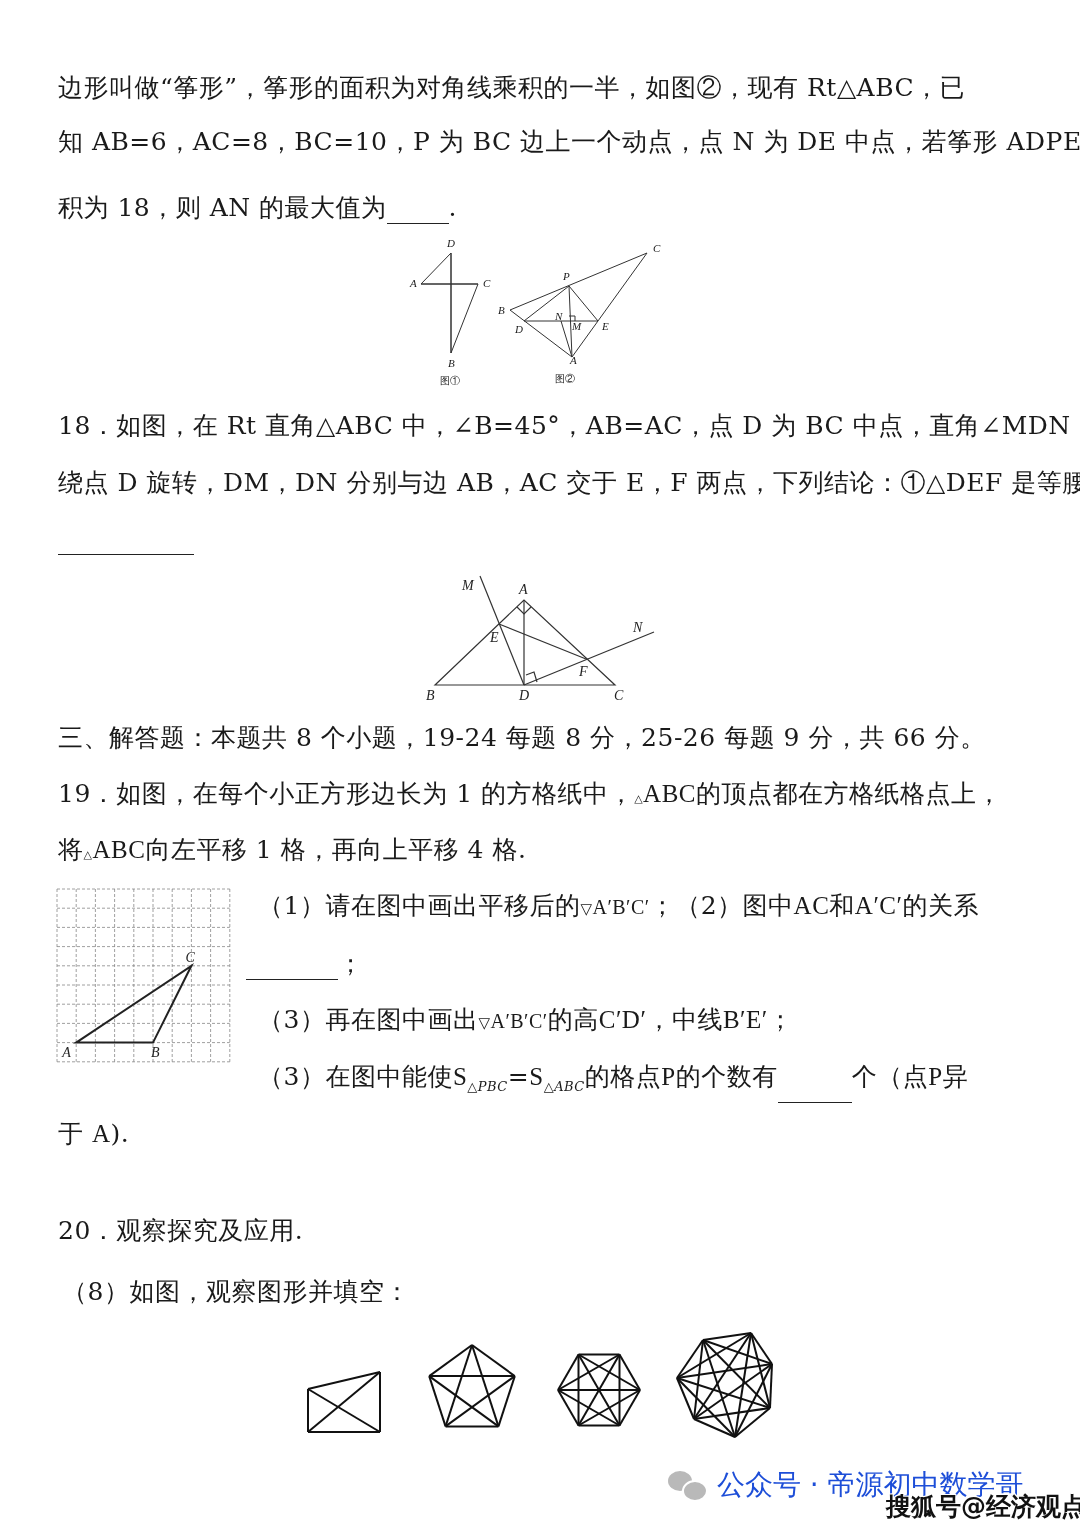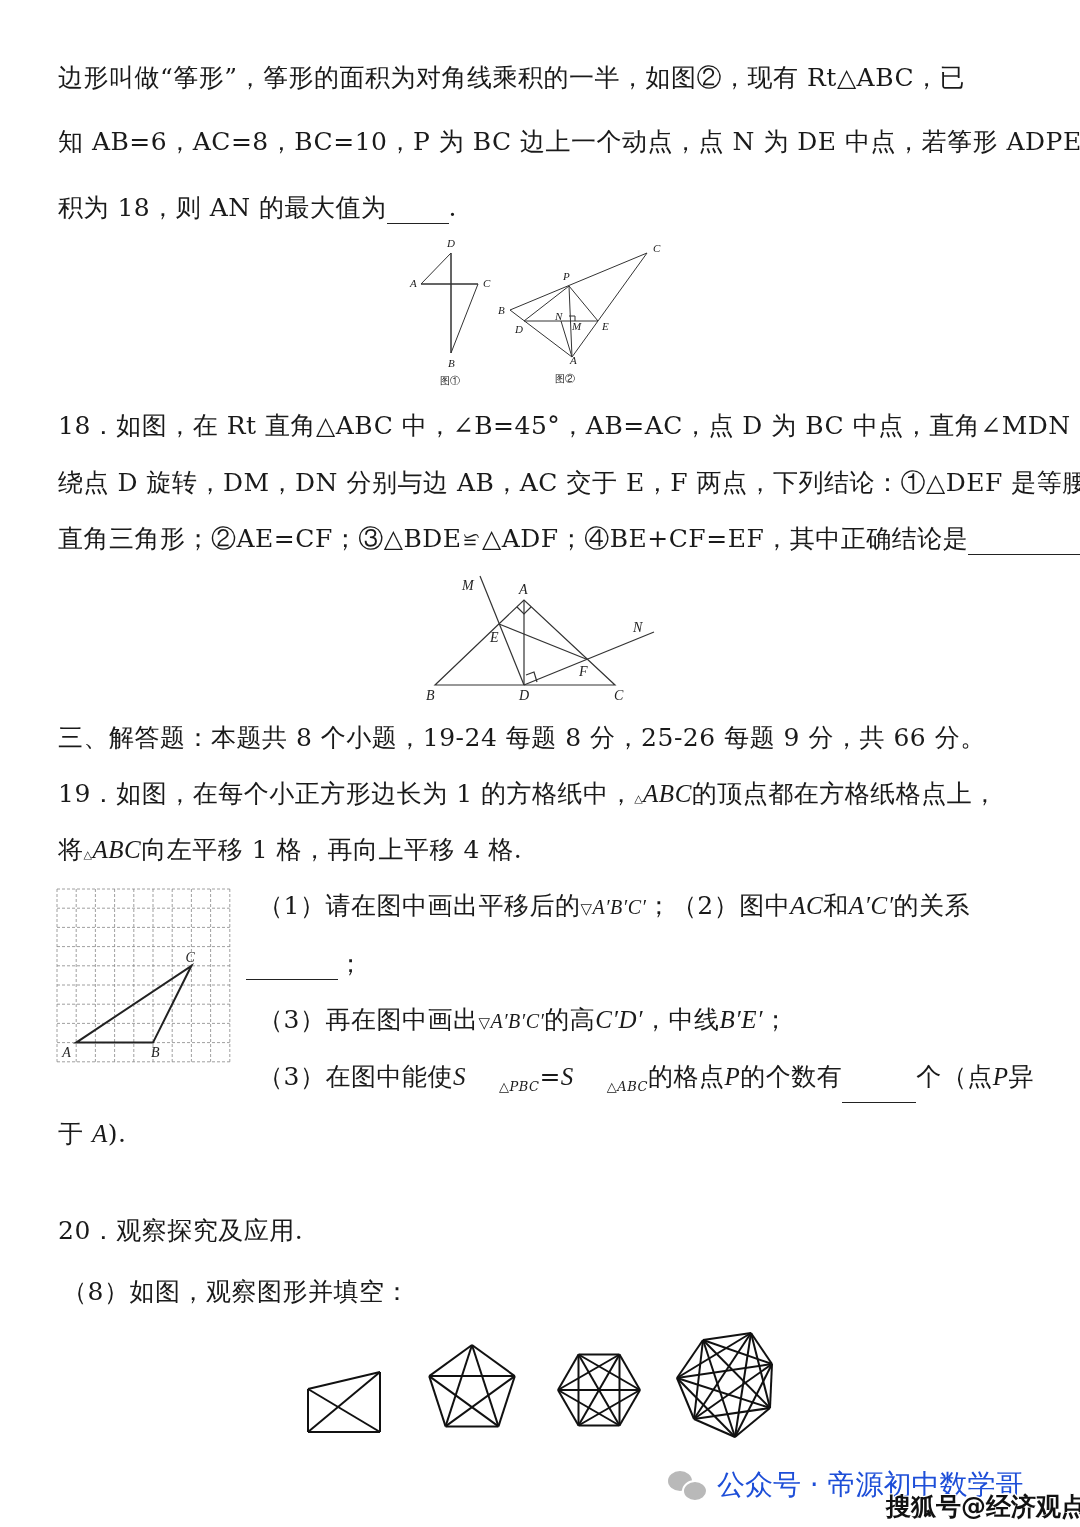--- a/index.html
+++ b/index.html
@@ -1,33 +1,33 @@
 <!DOCTYPE html>
 <html><head>
 <meta charset="utf-8">
 <style>
   html, body { margin:0; padding:0; background:#ffffff; }
   body { width:1080px; height:1527px; position:relative; overflow:hidden;
          font-family:"DejaVu Serif","Liberation Serif",serif; color:#1a1a1a; }
   .line { position:absolute; left:58px; font-size:25px; line-height:32px; white-space:nowrap; letter-spacing:0.5px; }
   .blank { display:inline-block; border-bottom:1.5px solid #222; height:26px; vertical-align:bottom; }
   .bold { font-weight:normal; }
-  .it { font-style:italic; font-family:"Liberation Serif",serif; }
-  .sub { font-size:13px; vertical-align:-6px; font-style:italic;margin-left:33px; }
+  .it { font-family:"Liberation Serif",serif; }
+  .sub { font-size:13px; vertical-align:-6px; font-style:italic; }
   .fig { position:absolute; }
   .fig svg text { font-family:"Liberation Serif",serif; font-style:italic; }
   .cap { font-family:"DejaVu Sans",sans-serif; font-style:normal !important; }
   .wm { position:absolute; left:668px; top:1466px; font-family:"DejaVu Sans",sans-serif; font-size:28px; color:#1d4ed8; white-space:nowrap; }
   .wm2 { position:absolute; left:886px; top:1490px; font-family:"DejaVu Sans",sans-serif; font-size:25px; font-weight:bold; color:#111;
          text-shadow:-1px -1px 0 #fff,1px -1px 0 #fff,-1px 1px 0 #fff,1px 1px 0 #fff; white-space:nowrap; }
 </style>
 </head>
 <body>
 
-<div class="line" style="top:62px">边形叫做“筝形”，筝形的面积为对角线乘积的一半，如图②，现有 Rt△ABC，已</div>
+<div class="line" style="top:72px">边形叫做“筝形”，筝形的面积为对角线乘积的一半，如图②，现有 Rt△ABC，已</div>
 <div class="line" style="top:126px">知 AB=6，AC=8，BC=10，P 为 BC 边上一个动点，点 N 为 DE 中点，若筝形 ADPE 的面</div>
 <div class="line" style="top:192px">
   <span>积为 18，则 AN 的最大值为</span><span class="blank" style="width:62px"></span><span>.</span>
 </div>
 
 <div class="fig" style="left:395px;top:232px;width:300px;height:160px">
   <svg width="300" height="160" viewBox="0 0 300 160">
     <g stroke="#333" stroke-width="1" fill="none">
 
       <polygon points="56,21 26,52 83,52 56,121"></polygon>
@@ -57,21 +57,21 @@
       <text x="207" y="98">E</text>
       <text x="175" y="132">A</text>
       <text x="160" y="150" class="cap" font-size="10">图②</text>
     </g>
   </svg>
 </div>
 
 <div class="line" style="top:410px">18．如图，在 Rt 直角△ABC 中，∠B=45°，AB=AC，点 D 为 BC 中点，直角∠MDN</div>
 <div class="line" style="top:467px">绕点 D 旋转，DM，DN 分别与边 AB，AC 交于 E，F 两点，下列结论：①△DEF 是等腰</div>
 <div class="line" style="top:523px">
-  <span>直角三角形；②AE=CF；③△BDE≌△ADF；④BE+CF=EF，其中正确结论是</span><span class="blank" style="width:136px"></span>
+  <span class="blank" style="width:136px"></span>
 </div>
 
 <div class="fig" style="left:420px;top:572px;width:250px;height:135px">
   <svg width="250" height="135" viewBox="0 0 250 135">
     <g stroke="#333" stroke-width="1.2" fill="none">
       <polygon points="15,113 104,28 195,113"></polygon>
       <line x1="104" y1="28" x2="104" y2="113"></line>
       <line x1="60" y1="4" x2="104" y2="113"></line>
       <line x1="104" y1="113" x2="234" y2="60"></line>
       <line x1="79" y1="52" x2="166" y2="87"></line>

